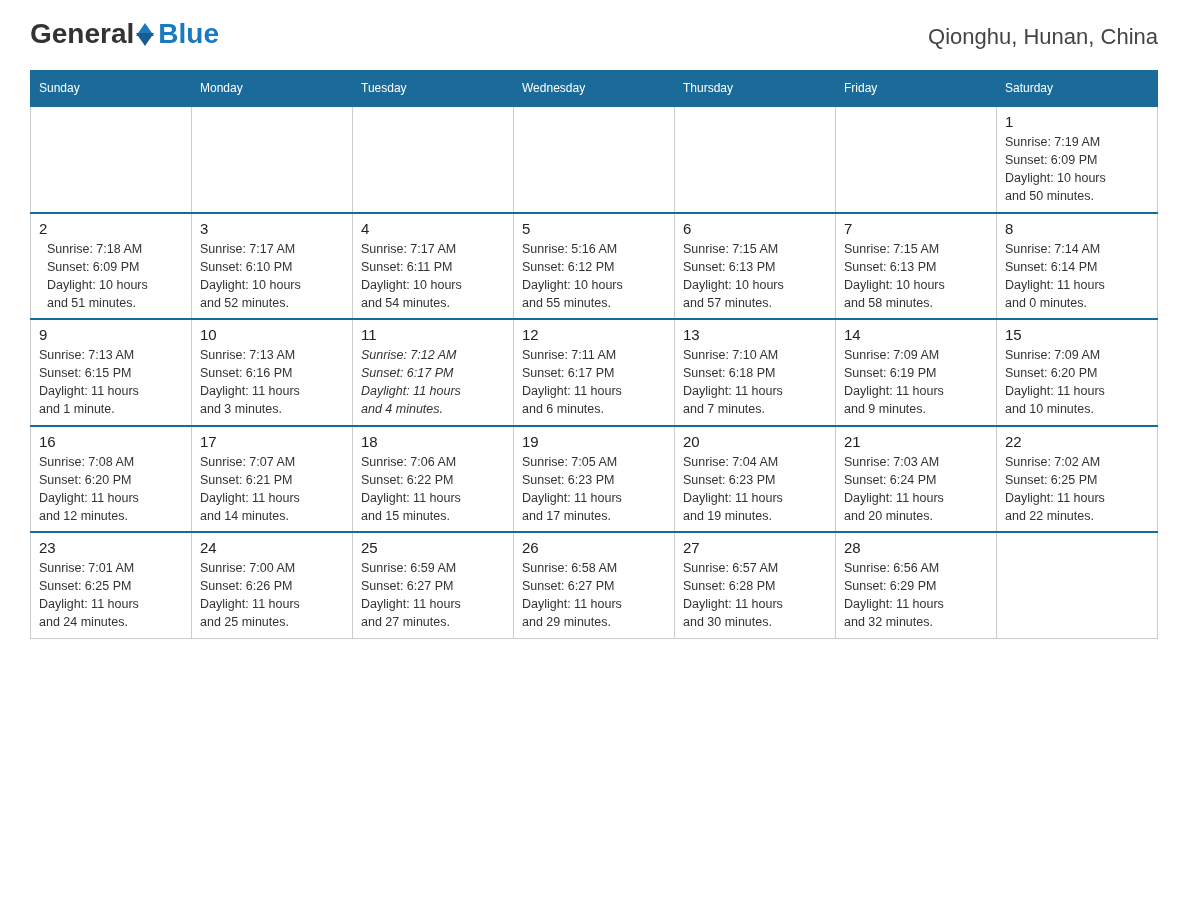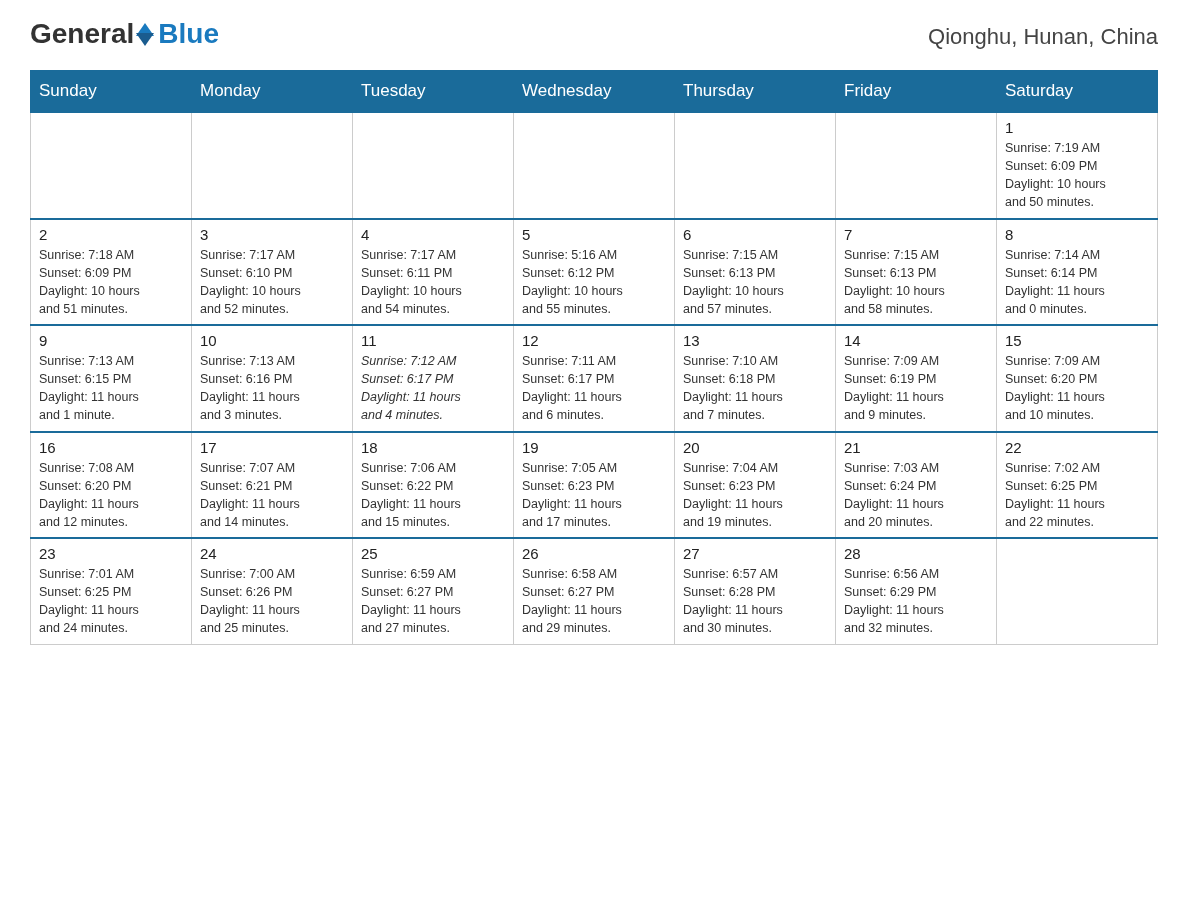--- a/index.html
+++ b/index.html
@@ -49,21 +49,21 @@
     .month-title { font-size: 52px; font-weight: normal; color: #222; line-height: 1.1; }
     .location { font-size: 22px; color: #444; margin-top: 4px; }
 
     .calendar {
       width: 100%;
       border-collapse: collapse;
     }
     .calendar th {
       background: #1a6b9a;
       color: #fff;
-      font-size: 17px;
+      font-size: 12px;
       font-weight: normal;
       padding: 10px 8px;
       text-align: left;
       border: 1px solid #1a6b9a;
     }
     .calendar td {
       vertical-align: top;
       border: 1px solid #ccc;
       padding: 6px 8px;
       width: 14.28%;
@@ -132,21 +132,21 @@
           <span class="day-number">1</span>
           <div class="day-info" style="white-space: pre-line;">Sunrise: 7:19 AM
 Sunset: 6:09 PM
 Daylight: 10 hours
 and 50 minutes.</div>
         </td>
       </tr>
       <tr>
         <td>
           <span class="day-number">2</span>
-          <div class="day-info" style="white-space: pre-line;">Sunrise: 7:18 AM
+          <div class="day-info" style="white-space: pre-line; margin-left: 8px;">Sunrise: 7:18 AM
 Sunset: 6:09 PM
 Daylight: 10 hours
 and 51 minutes.</div>
         </td>
         <td>
           <span class="day-number">3</span>
           <div class="day-info" style="white-space: pre-line;">Sunrise: 7:17 AM
 Sunset: 6:10 PM
 Daylight: 10 hours
 and 52 minutes.</div>

